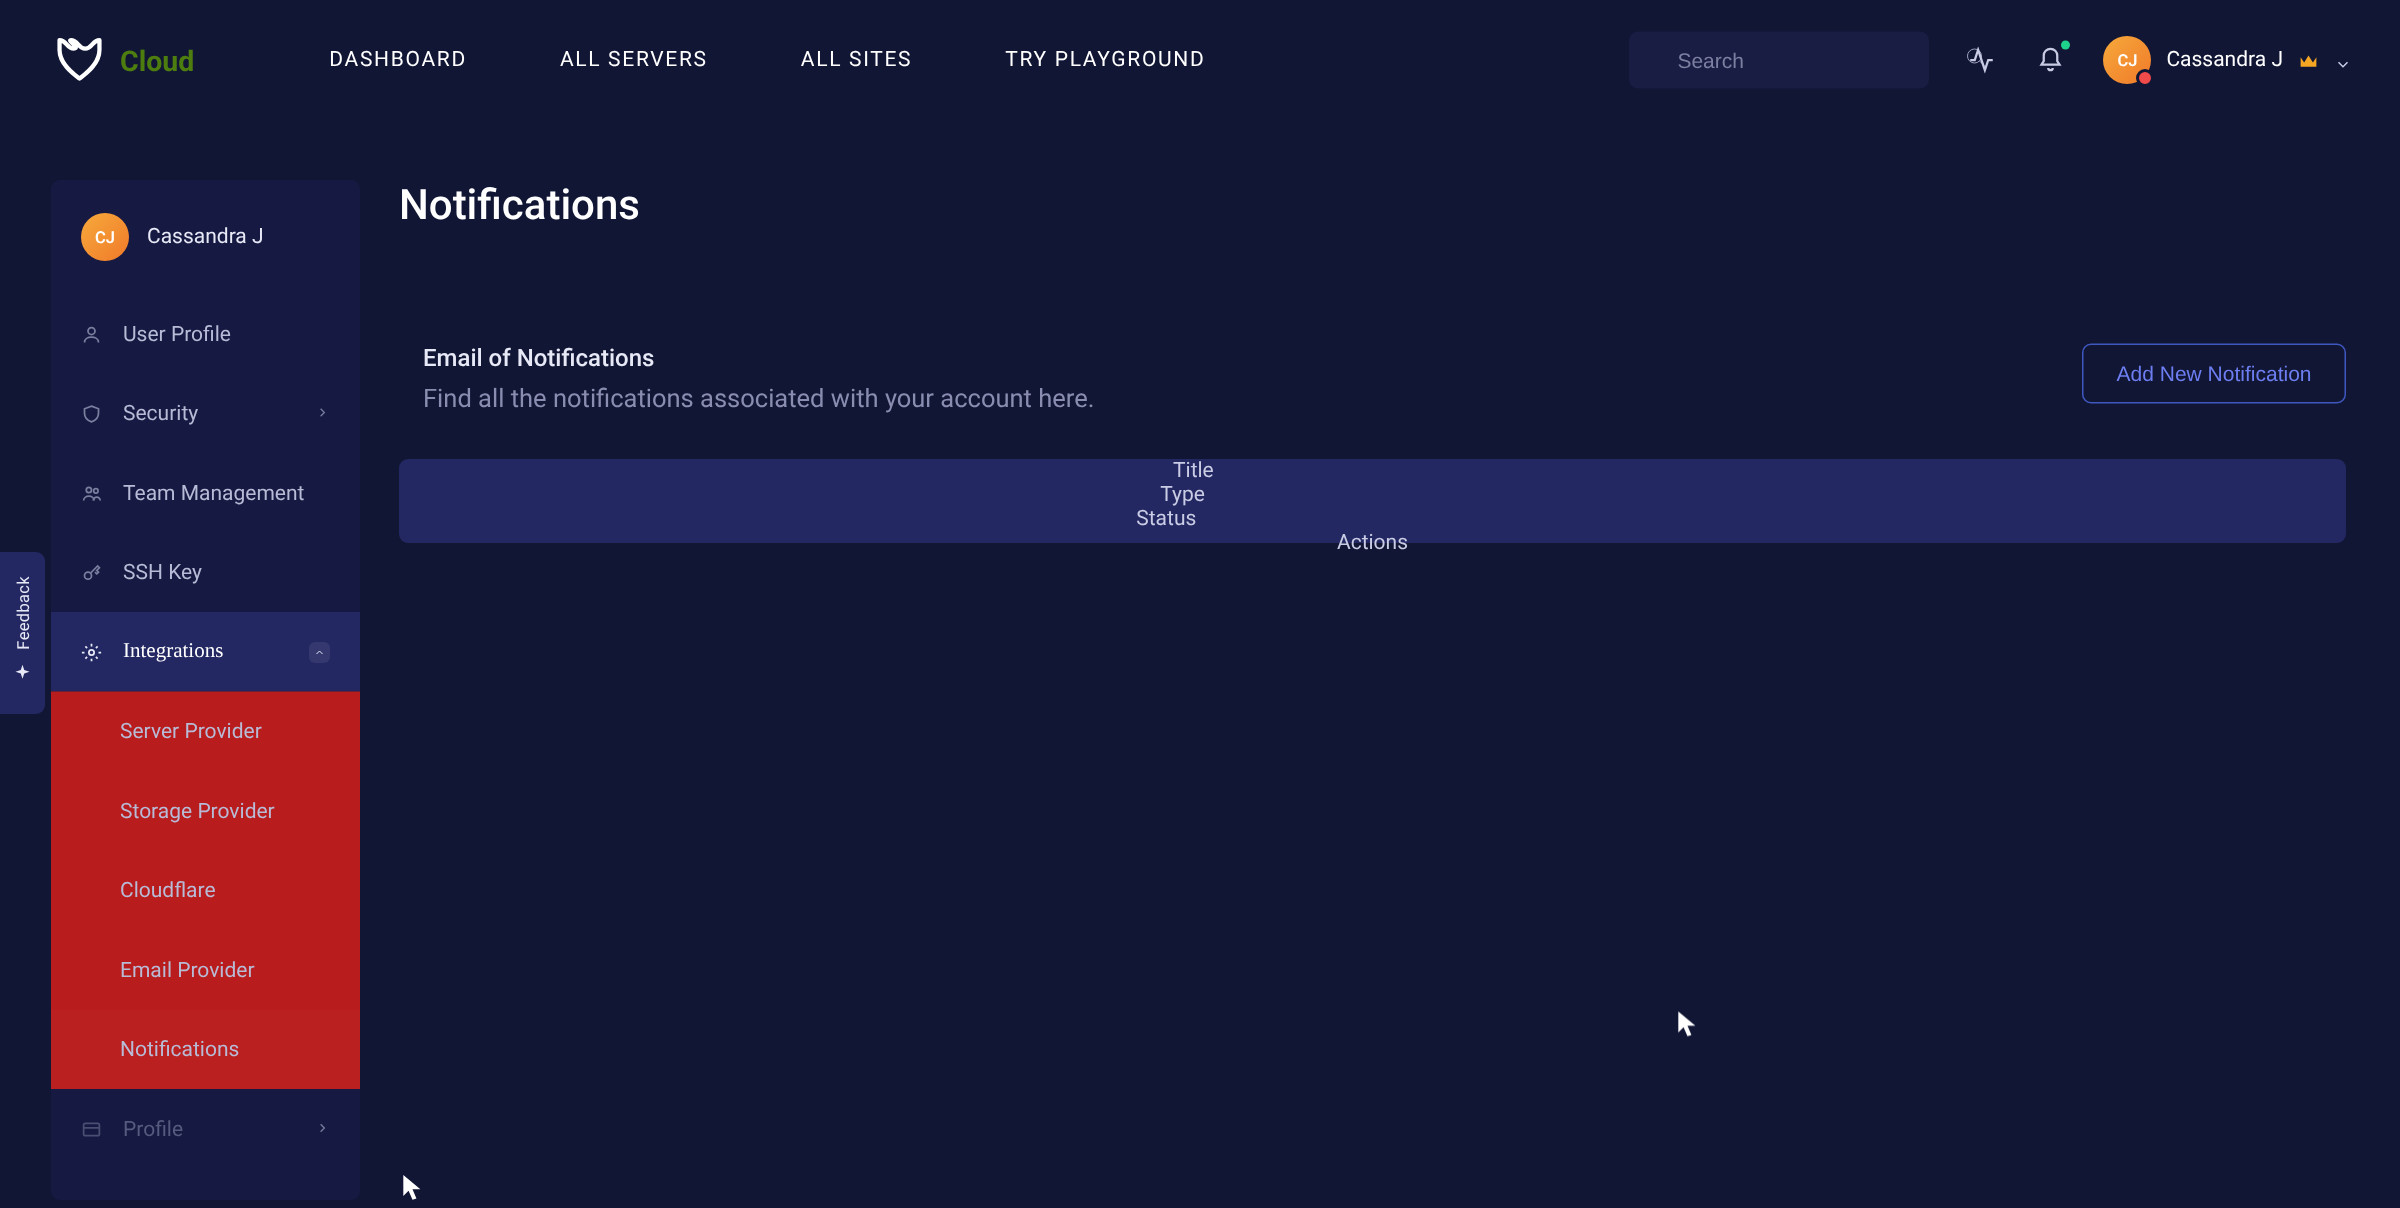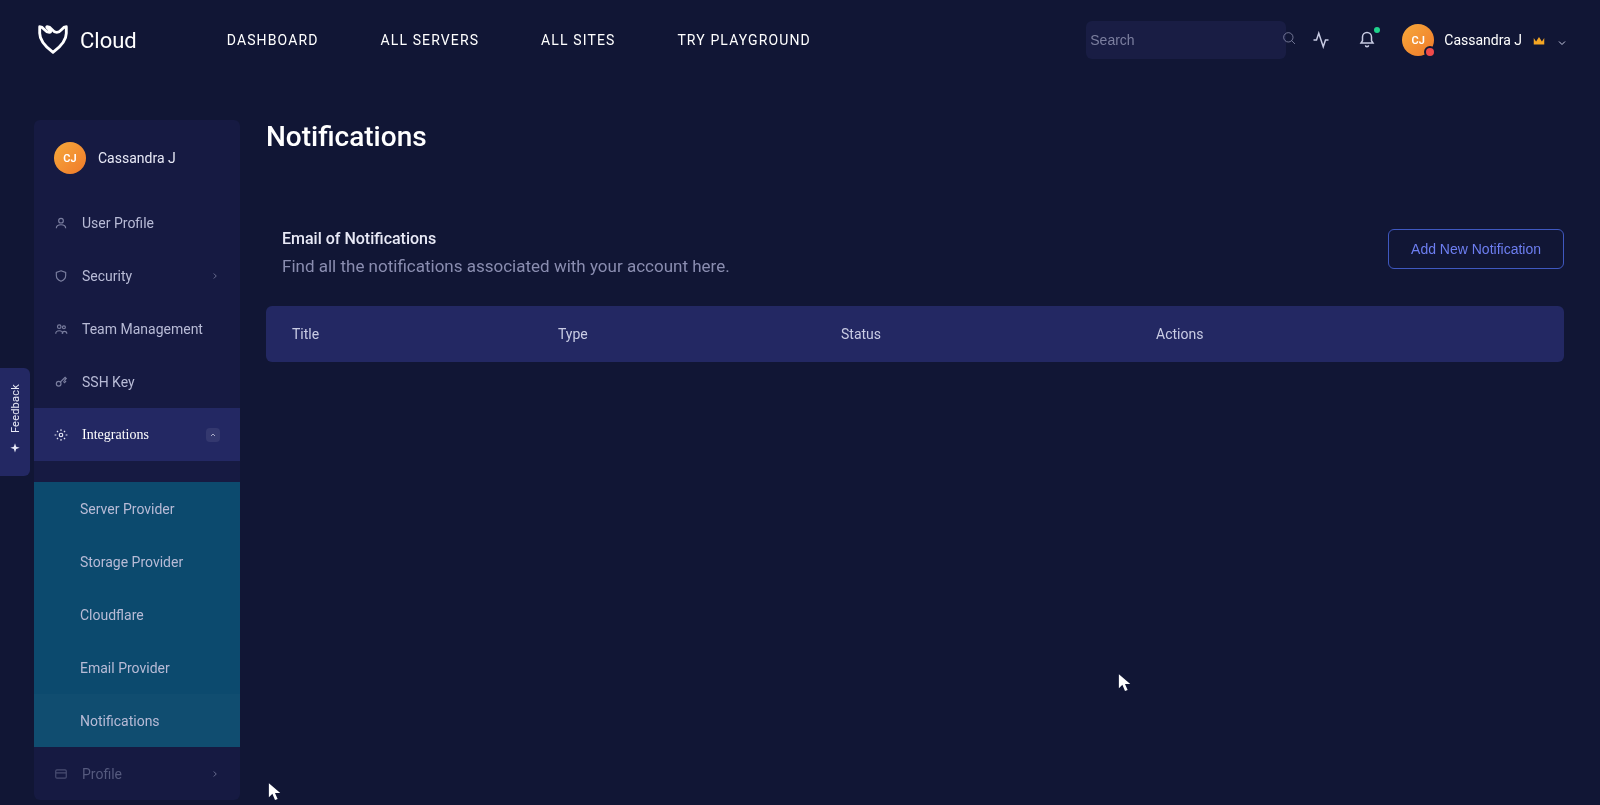--- a/index.html
+++ b/index.html
@@ -3,25 +3,25 @@
   <meta charset="utf-8">
   <style>
     *{margin:0;padding:0;box-sizing:border-box;}
     html,body{width:1600px;height:805px;overflow:hidden;}
     body{background:#111635;font-family:-apple-system,BlinkMacSystemFont,'Segoe UI',Roboto,Helvetica,Arial,sans-serif;color:#fff;}
 
     
     .header{height:80px;display:flex;align-items:center;padding:0 32px 0 34px;}
     .logo{display:flex;align-items:center;gap:8px;}
     .logo svg{width:38px;height:38px;}
-    .logo-text{font-size:22px;font-weight:400;color:#ffffff;}
+    .logo-text{font-size:19px;font-weight:700;color:#4d7c0f;}
     .main-nav{display:flex;gap:62px;margin-left:90px;justify-content:space-between;}
     .main-nav a{color:#fff;font-size:14px;letter-spacing:.08em;text-decoration:none;cursor:pointer;}
     .header-right{margin-left:auto;display:flex;align-items:center;gap:24px;}
-    .search-wrap{background:#191d44;border-radius:6px;height:38px;width:200px;display:flex;align-items:center;padding:0 4px;gap:10px;justify-content:space-between;}
+    .search-wrap{background:#191d44;border-radius:6px;height:38px;width:200px;display:flex;align-items:center;padding:0 32px;gap:10px;justify-content:space-between;}
     .search-wrap input{flex:1;background:transparent;border:none;outline:none;color:#c8cbe3;font-size:14px;}
     .search-wrap input::placeholder{color:#7c7f9f;}
     .search-wrap .sicn svg{width:16px;height:16px;stroke:#9ea1bf;fill:none;}
     .hicon{width:22px;height:22px;display:flex;align-items:center;justify-content:center;cursor:pointer;}
     .hicon svg{width:18px;height:18px;stroke:#c8cbe3;fill:none;stroke-width:2;}
     .bell-wrap{position:relative;}
     .bell-dot{position:absolute;top:-2px;right:-2px;width:6px;height:6px;border-radius:50%;background:#1fd28c;}
     .user-block{display:flex;align-items:center;gap:10px;cursor:pointer;}
     .avatar{width:32px;height:32px;border-radius:50%;background:linear-gradient(135deg,#f6a93b,#f07a2a);display:flex;align-items:center;justify-content:center;font-size:11px;font-weight:600;position:relative;}
     .avatar-badge{position:absolute;bottom:-2px;right:-2px;width:12px;height:12px;border-radius:50%;background:#f04a4a;border:2px solid #111635;}
@@ -40,37 +40,37 @@
     .sb-item .icn{width:14px;height:14px;display:flex;align-items:center;justify-content:center;}
     .sb-item .icn svg{width:14px;height:14px;stroke:#7a7e9f;fill:none;stroke-width:2;}
     .sb-item .sb-label{flex:1;}
     .sb-item .chev-r svg{width:10px;height:10px;stroke:#7a7e9f;fill:none;stroke-width:2;}
     .sb-item.active{background:#232863;color:#fff;font-family:Liberation Serif, serif;}
     .sb-item.active .icn svg{stroke:#e8e9f6;}
     .sb-item.dim{color:#555a7e;}
     .sb-item.dim .icn svg{stroke:#4a4e72;}
     .chev-up{width:14px;height:14px;border-radius:4px;background:rgba(255,255,255,.08);display:flex;align-items:center;justify-content:center;}
     .chev-up svg{width:8px;height:8px;stroke:#e8e9f6;stroke-width:2;fill:none;}
-    .sub-list{background:#0c4a6e;margin-top:21px;}
+    .sub-list{background:#b91c1c;}
     .sb-sub{padding:0 20px 0 46px;height:53px;display:flex;align-items:center;font-size:14px;color:#b8bbd6;cursor:pointer;}
     .sb-sub.active{background:rgba(255,255,255,.02);}
 
     
     .feedback{position:fixed;left:0;top:368px;width:30px;height:108px;border-top-right-radius:6px;border-bottom-right-radius:6px;background:#232863;display:flex;flex-direction:column;align-items:center;justify-content:center;gap:8px;cursor:pointer;}
     .fb-text{writing-mode:vertical-rl;transform:rotate(180deg);font-size:11px;color:#e8e9f6;letter-spacing:.02em;}
     .fb-ic svg{width:14px;height:14px;fill:#e8e9f6;}
 
     
     .content{flex:1;padding-left:26px;}
     .page-title{font-size:28px;font-weight:500;color:#fff;margin-bottom:76px;}
     .box-head{display:flex;align-items:flex-start;justify-content:space-between;padding:0 0 30px 16px;}
     .box-head h3{font-size:16px;font-weight:500;color:#e8e9f6;margin-bottom:8px;}
     .box-head p{font-size:17px;color:#8a8db0;}
     .add-btn{border:1px solid #3f58c0;color:#6d7ef1;background:transparent;padding:0 22px;height:40px;border-radius:6px;font-size:14px;cursor:pointer;}
-    .thead{background:#232863;border-radius:6px;display:flex;align-items:center;height:56px;padding:0 26px;}
+    .thead{background:#232863;border-radius:6px;display:flex;align-items:center;height:56px;padding:0 26px;flex-direction:column;}
     .thead span{color:#c9cce4;font-size:14px;}
     .th-title{width:266px;}
     .th-type{width:283px;}
     .th-status{width:315px;}
     .th-actions{flex:1;}
 
     
     .cursor{position:fixed;pointer-events:none;}
     .cursor svg{width:14px;height:20px;fill:#fff;}
   </style>

